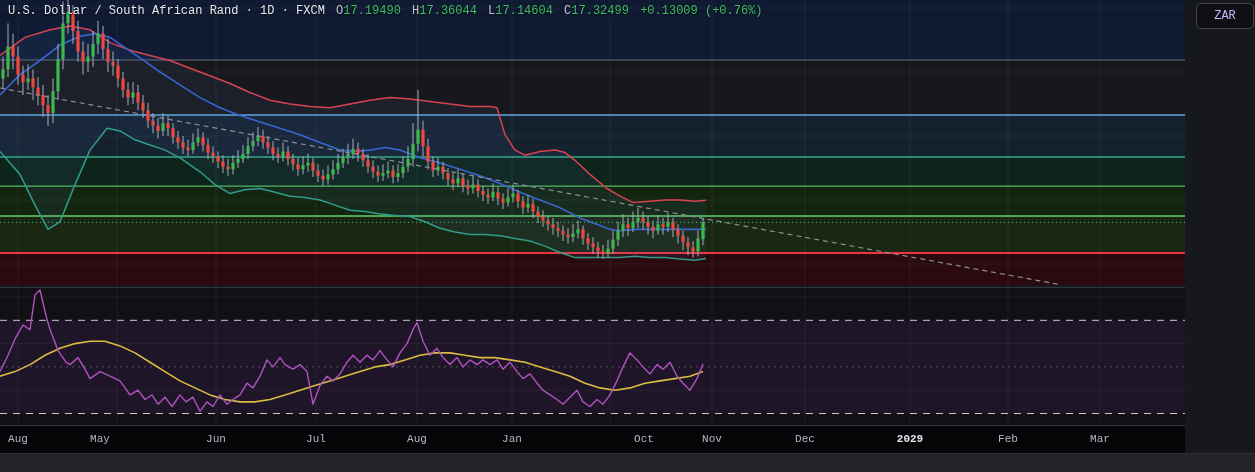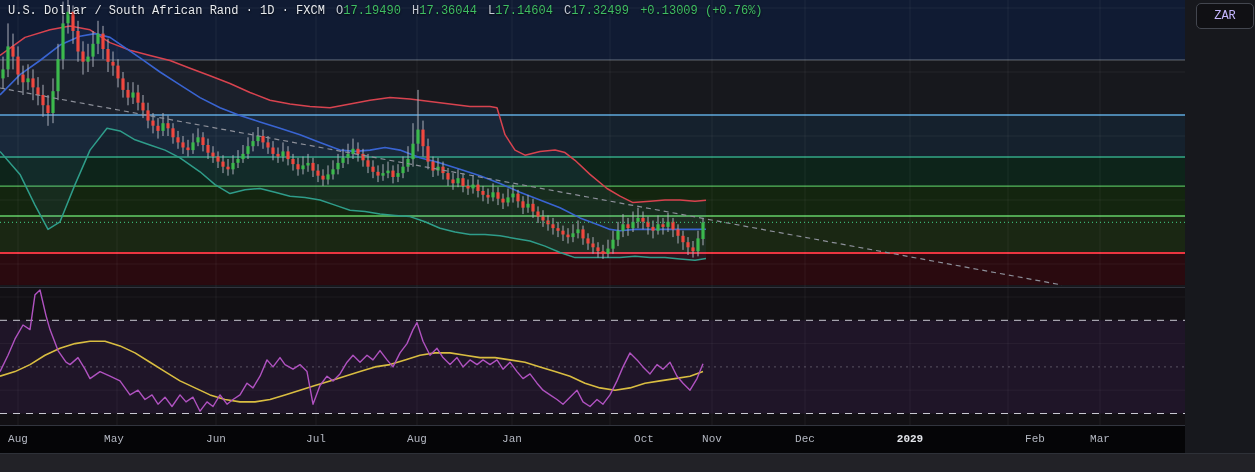--- a/index.html
+++ b/index.html
@@ -397,27 +397,27 @@
     <span class="up">+0.13009 (+0.76%)</span>
   </div>
 
 
 
 
   <div id="zar-btn">ZAR</div>
 
   <div id="time-axis">
       <div class="month" style="left: 18px;">Aug</div>
-      <div class="month" style="left: 114px;">May</div>
+      <div class="month" style="left: 100px;">May</div>
       <div class="month" style="left: 216px;">Jun</div>
       <div class="month" style="left: 316px;">Jul</div>
       <div class="month" style="left: 417px;">Aug</div>
       <div class="month" style="left: 512px;">Jan</div>
       <div class="month" style="left: 644px;">Oct</div>
       <div class="month" style="left: 712px;">Nov</div>
       <div class="month" style="left: 805px;">Dec</div>
       <div class="month year" style="left: 910px;">2029</div>
-      <div class="month" style="left: 1035px;">Feb</div>
+      <div class="month" style="left: 1008px;">Feb</div>
       <div class="month" style="left: 1100px;">Mar</div>
     </div>
 
   <div id="bottom-strip"></div>
 </div>
 
 </body></html>

